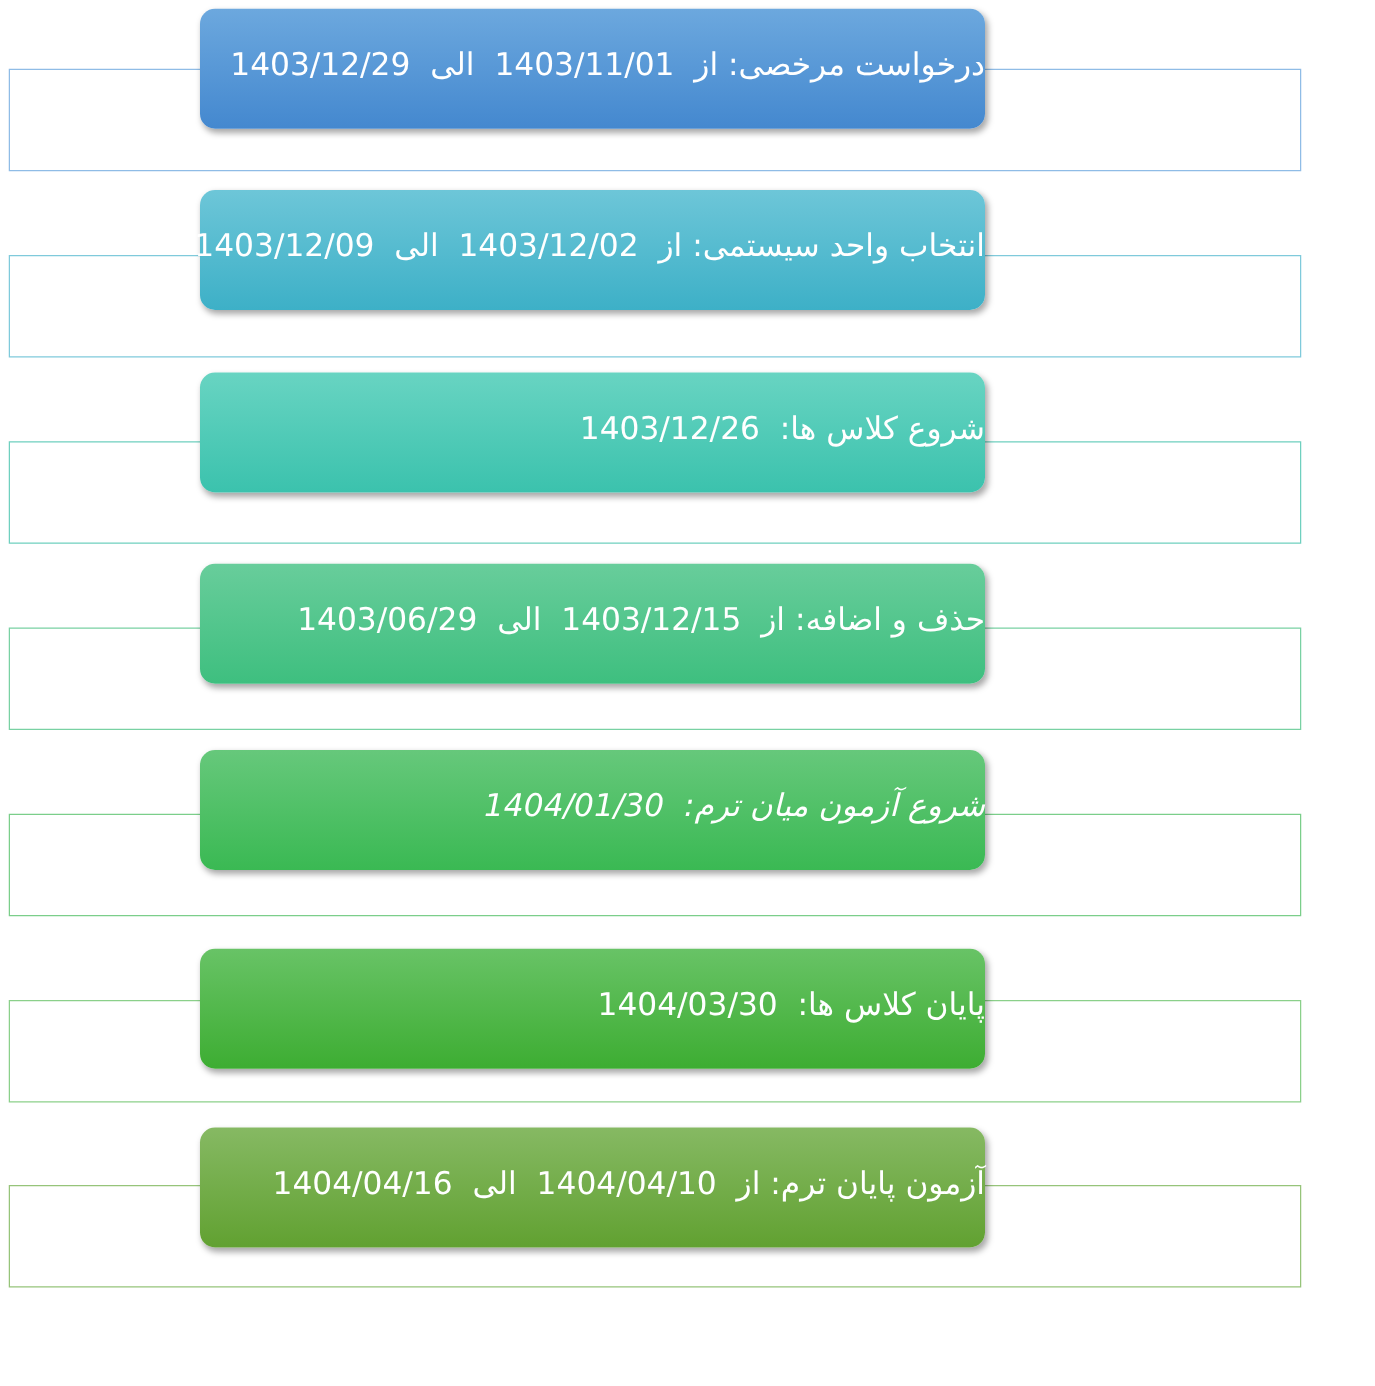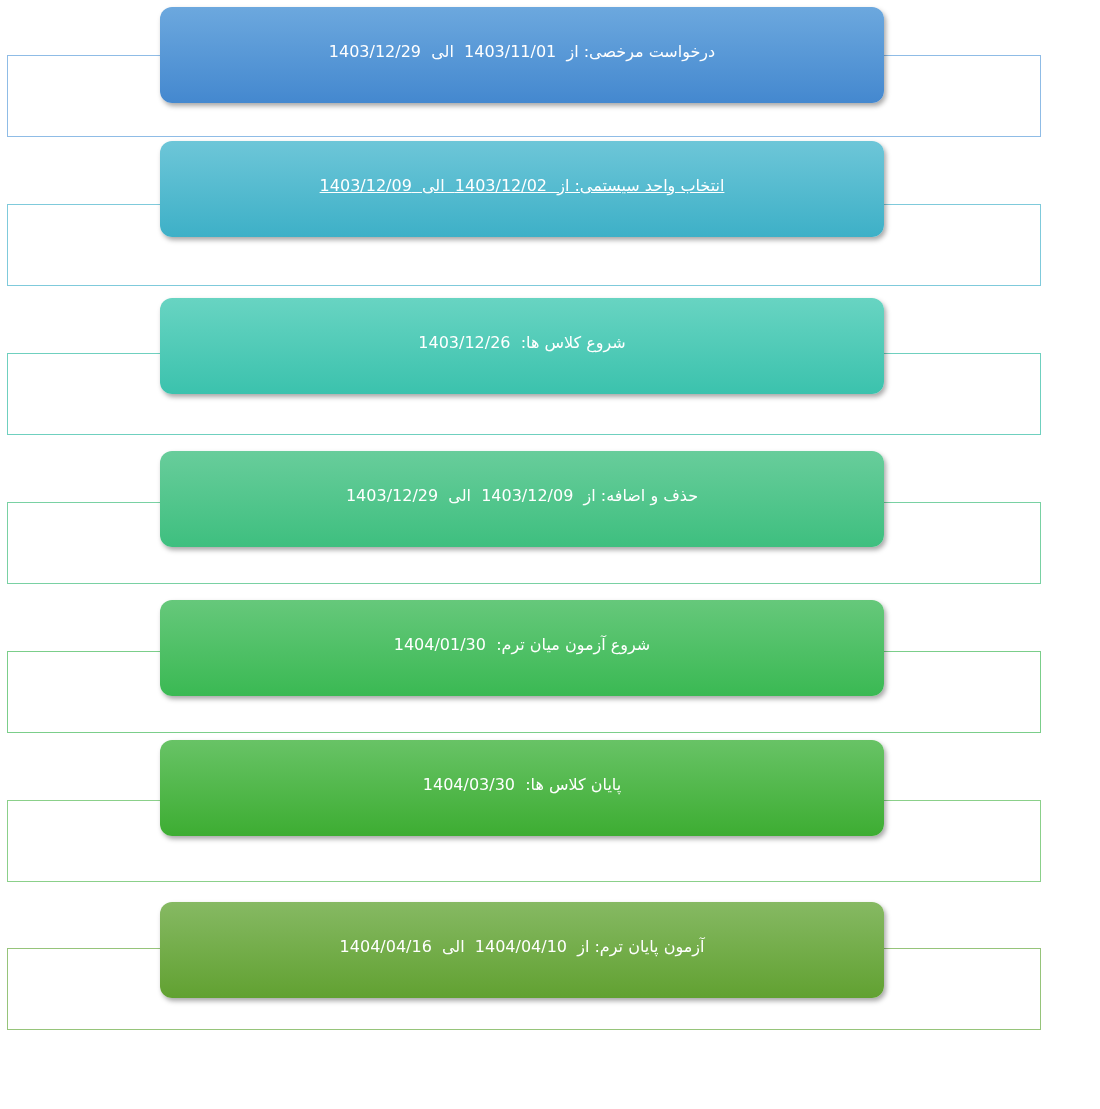--- a/index.html
+++ b/index.html
@@ -1,56 +1,56 @@
 <!DOCTYPE html>
 <html><head>
 <meta charset="utf-8">
 <style>
   html, body { margin:0; padding:0; background:#ffffff; }
   body { width:1100px; height:1109px; position:relative; overflow:hidden;
          font-family:"DejaVu Sans", sans-serif; }
   .frame { position:absolute; left:7px; width:1034px; height:82px;
            box-sizing:border-box; border:1.5px solid; background:transparent; }
-  .box { position:absolute; left:160px; width:724px; height:96px;
+  .box { position:absolute; left:160px; width:628px; height:96px;
          border-radius:12px; box-shadow:2px 3px 5px rgba(0,0,0,0.35);
-         display:flex; align-items:center; justify-content:center;
-         color:#ffffff; font-size:16px; direction:rtl; }
+         display:flex; align-items:center; justify-content:flex-start;
+         color:#ffffff; font-size:25px; direction:rtl; }
   .box span { white-space:pre; margin-top:-8px; }
 </style>
 </head>
 <body>
 
 <div>
   <div class="frame" style="top: 55px; border-color: rgb(143, 188, 230);"></div>
   <div class="box" style="top: 7px; background: linear-gradient(rgb(108, 168, 222), rgb(68, 136, 207));">
       <span>درخواست مرخصی: از  1403/11/01  الی  1403/12/29</span>
     </div>
 
   <div class="frame" style="top: 204px; border-color: rgb(127, 202, 219);"></div>
-  <div class="box" style="top: 141px; background: linear-gradient(rgb(109, 198, 216), rgb(61, 176, 199)); text-decoration: underline;">
+  <div class="box" style="top: 152px; background: linear-gradient(rgb(109, 198, 216), rgb(61, 176, 199));">
       <span>انتخاب واحد سیستمی: از  1403/12/02  الی  1403/12/09</span>
     </div>
 
   <div class="frame" style="top: 353px; border-color: rgb(111, 208, 191);"></div>
   <div class="box" style="top: 298px; background: linear-gradient(rgb(104, 212, 194), rgb(59, 194, 173));">
       <span>شروع کلاس ها:  1403/12/26</span>
     </div>
 
   <div class="frame" style="top: 502px; border-color: rgb(121, 209, 163);"></div>
   <div class="box" style="top: 451px; background: linear-gradient(rgb(104, 205, 155), rgb(62, 191, 127));">
-      <span>حذف و اضافه: از  1403/12/09  الی  1403/12/29</span>
+      <span>حذف و اضافه: از  1403/12/15  الی  1403/06/29</span>
     </div>
 
   <div class="frame" style="top: 651px; border-color: rgb(123, 206, 138);"></div>
-  <div class="box" style="top: 600px; background: linear-gradient(rgb(102, 200, 123), rgb(58, 185, 83));">
+  <div class="box" style="top: 600px; background: linear-gradient(rgb(102, 200, 123), rgb(58, 185, 83)); font-style: italic;">
       <span>شروع آزمون میان ترم:  1404/01/30</span>
     </div>
 
   <div class="frame" style="top: 800px; border-color: rgb(139, 208, 138);"></div>
-  <div class="box" style="top: 740px; background: linear-gradient(rgb(104, 195, 102), rgb(61, 173, 50));">
+  <div class="box" style="top: 759px; background: linear-gradient(rgb(104, 195, 102), rgb(61, 173, 50));">
       <span>پایان کلاس ها:  1404/03/30</span>
     </div>
 
   <div class="frame" style="top: 948px; border-color: rgb(150, 196, 122);"></div>
   <div class="box" style="top: 902px; background: linear-gradient(rgb(134, 185, 99), rgb(97, 161, 49));">
       <span>آزمون پایان ترم: از  1404/04/10  الی  1404/04/16</span>
     </div>
 </div>
 
 </body></html>

